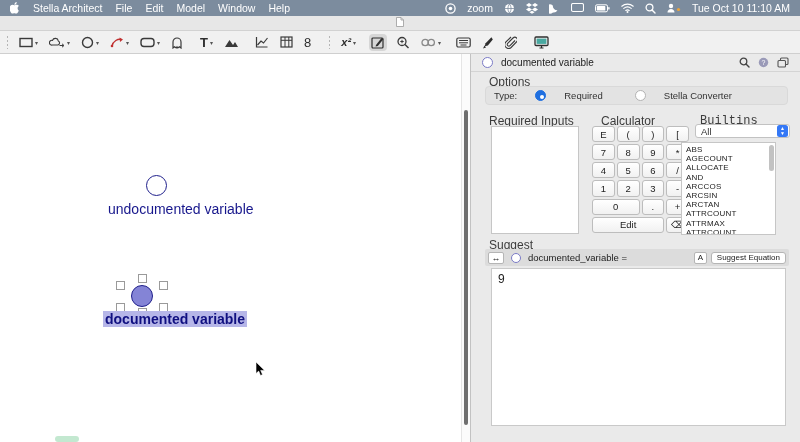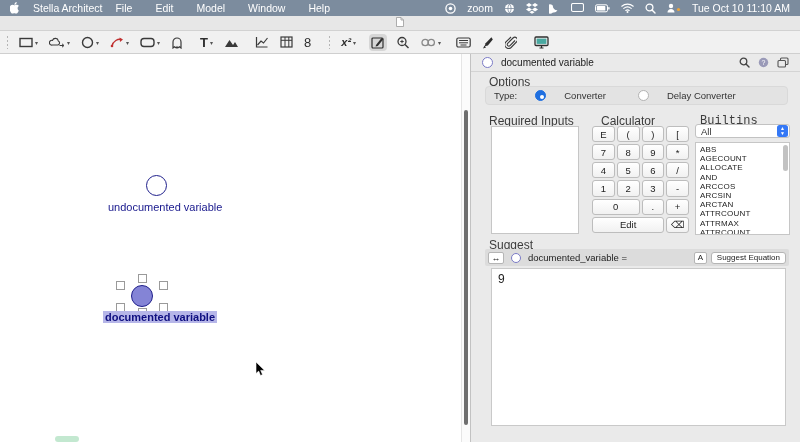--- a/index.html
+++ b/index.html
@@ -30,21 +30,21 @@
   .tool { display:flex; align-items:center; gap:1px; padding:2px 2px; border-radius:4px; }
   .tool.selected { background:#d6d6d6; }
   .tool .glyph { font-size:12px; font-weight:bold; color:#2e2e2e; line-height:1; }
   .tool.has-caret::after { content:"▾"; font-size:6px; color:#555; margin-left:1px; }
   .zoomlevel { margin-left:auto; border-left:1px solid #d4d4d4; align-self:stretch;
                display:flex; align-items:center; padding:0 9px; font-size:10px; color:#333;margin-top:29px; }
 
   
   .canvas { position:absolute; top:54px; left:0; width:461px; bottom:0; background:#ffffff; }
   .conv-circle { position:absolute; border-radius:50%; }
-  .conv-label { position:absolute; font-size:11px; color:#17178c; white-space:nowrap; }
+  .conv-label { position:absolute; font-size:14px; color:#17178c; white-space:nowrap; }
   .handle { position:absolute; width:9px; height:9px; background:#fff; border:1px solid #9a9a9a; }
   .sel-label { background:#b6b6e8; color:#0f0f80; padding:0 2px; }
   .smudge { position:absolute; left:55px; top:436px; width:24px; height:6px;
             background:#b9e4c8; border-radius:3px; opacity:.85; }
   .cursor { position:absolute; left:256px; top:362px; }
 
   
   .vscroll { position:absolute; top:54px; left:461px; width:9px; bottom:0; background:#fbfbfb;
              border-left:1px solid #e5e5e5; }
   .vthumb { position:absolute; left:2px; width:4px; top:56px; height:315px; background:#6f6f6f; border-radius:2px; }
@@ -77,21 +77,21 @@
   .key { background:linear-gradient(#ffffff,#f1f1f1); border:1px solid #bdbdbd; border-radius:3px;
          display:flex; align-items:center; justify-content:center; font-size:9.5px; color:#222; }
   .key.w2 { grid-column:span 2; }
   .key.w3 { grid-column:span 3; }
 
   .dd { position:absolute; left:224px; top:70px; width:95px; height:14px; background:#fff;
         border:1px solid #c2c2c2; border-radius:3px; display:flex; align-items:center; padding-left:5px; }
   .dd-step { margin-left:auto; width:11px; height:12px; background:#3478f6; border-radius:2.5px;
              color:#fff; font-size:5px; line-height:5px; display:flex; flex-direction:column;
              align-items:center; justify-content:center; margin-right:1px; }
-  .blist { left:224px; top:88px; width:95px; height:93px; overflow:hidden; padding:2px 14px 0 4px; }
+  .blist { left:210px; top:88px; width:95px; height:93px; overflow:hidden; padding:2px 14px 0 4px; }
   .blist .bi { font-size:8px; line-height:9.2px; color:#222; letter-spacing:.2px; }
   .bscroll { position:absolute; right:1px; top:2px; width:5px; height:26px; background:#c2c2c2; border-radius:3px; }
 
   .eq-bar { position:absolute; left:14px; right:11px; top:195px; height:17px; background:#dcdcdc;
             border-radius:2px; display:flex; align-items:center; padding:0 3px; }
   .eq-swap { width:16px; height:12px; background:#fff; border:1px solid #b5b5b5; border-radius:2px;
              display:flex; align-items:center; justify-content:center; font-size:9px; color:#222; }
   .eq-circle { width:10px; height:10px; border:1.5px solid #7a7ac6; border-radius:50%; background:#fff; margin-left:7px; }
   .eq-lhs { margin-left:7px; font-size:9.5px; color:#222; }
   .eq-right { margin-left:auto; display:flex; align-items:center; gap:4px; }
@@ -108,21 +108,21 @@
 <div id="screen">
 
   <div class="menubar">
     <div class="left">
       <span>
         <svg width="10" height="12" viewBox="0 0 10 12">
             <path d="M7.6 6.3c0-1.5 1.2-2.2 1.3-2.3-.7-1-1.8-1.2-2.2-1.2-.9-.1-1.8.5-2.3.5-.5 0-1.2-.5-2-.5C1.4 2.9.5 3.5 0 4.5c-1 1.7-.2 4.3.7 5.7.5.7 1 1.4 1.7 1.4.7 0 1-.4 1.9-.4.9 0 1.1.4 1.9.4.8 0 1.3-.7 1.8-1.4.6-.8.8-1.6.8-1.6s-1.2-.5-1.2-2.3zM6.1 1.9c.4-.5.7-1.2.6-1.9-.6 0-1.3.4-1.7.9-.4.4-.7 1.1-.6 1.8.7.1 1.3-.3 1.7-.8z" fill="#fff"></path>
           </svg>
       </span>
       <span class="appname m-item">Stella Architect</span>
-      <span class="menu-items" style="display:flex;gap:23px;">
+      <span class="menu-items" style="display:flex;gap:13px;">
 
       <span class="m-item">File</span>
           <span class="m-item">Edit</span>
           <span class="m-item">Model</span>
           <span class="m-item">Window</span>
           <span class="m-item">Help</span>
         </span>
     </div>
     <div class="right">
       <span>
@@ -355,23 +355,23 @@
               <rect x="1" y="3.5" width="7.5" height="6.5" rx="1" fill="#eaeaea" stroke="#555" stroke-width="1.1"></rect>
             </svg>
           </span>
       </span>
     </div>
 
     <div class="sec-label" style="left:18px; top:21px;">Options</div>
     <div class="options-box">
       <span>Type:</span>
       <span class="radio on"></span>
-      <span class="radio-lab">Converter</span>
+      <span class="radio-lab">Required</span>
       <span class="radio"></span>
-      <span class="radio-lab">Delay Converter</span>
+      <span class="radio-lab">Stella Converter</span>
     </div>
 
     <div class="sec-label" style="left:18px; top:60px;">Required Inputs</div>
     <div class="sec-label" style="left:130px; top:60px;">Calculator</div>
     <div class="sec-label" style="left:229px; top:60px;font-family:Liberation Mono, monospace;">Builtins</div>
 
     <div class="white-box req-box"></div>
 
     <div class="calc">
       <button class="key">E</button>

